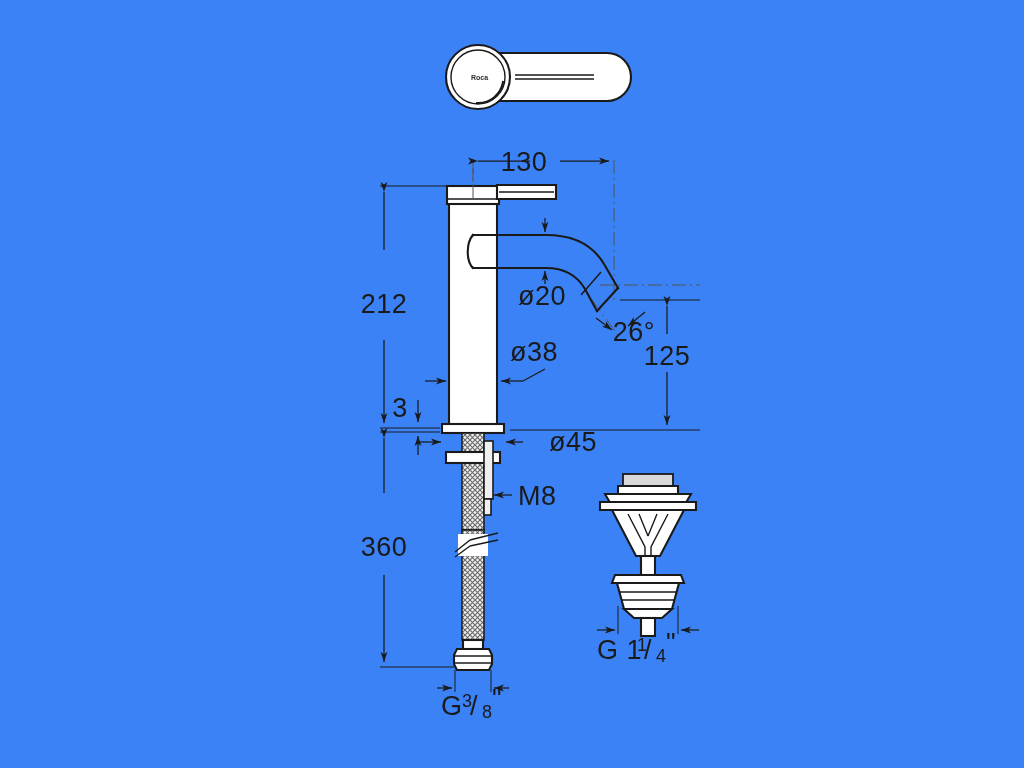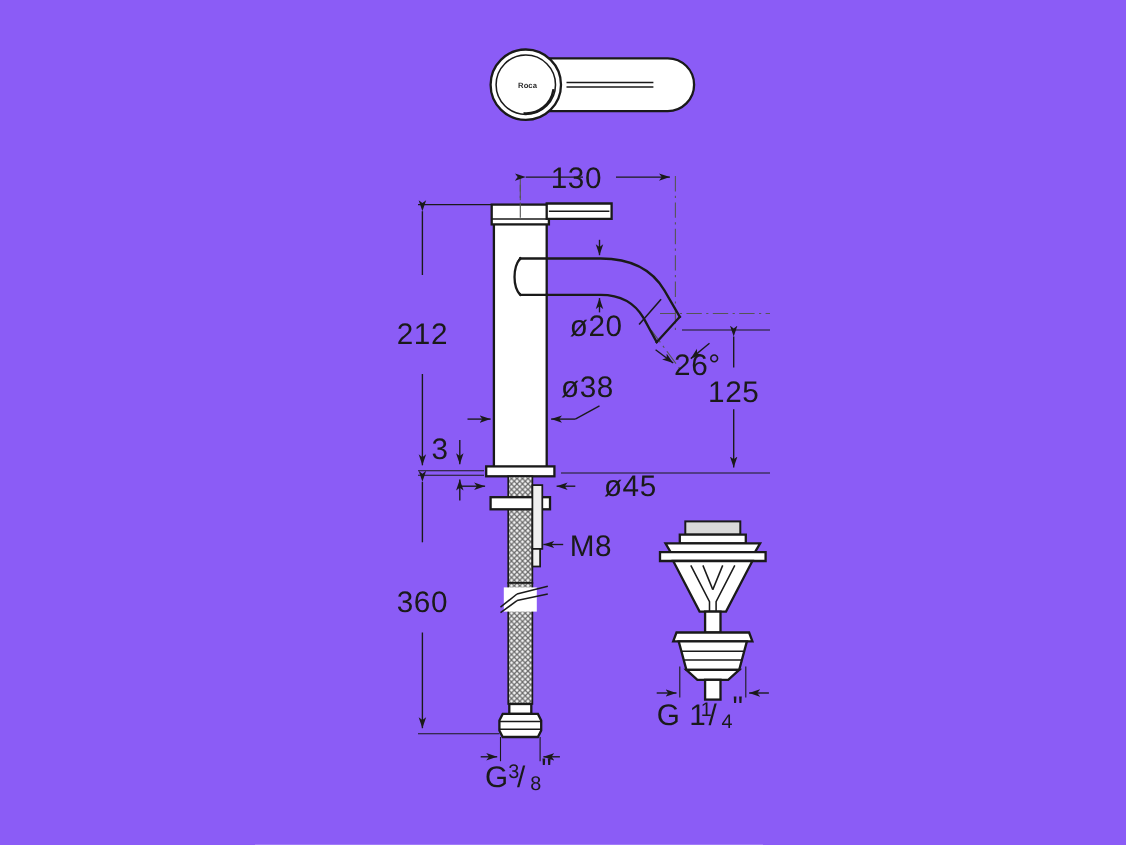--- a/index.html
+++ b/index.html
@@ -12,21 +12,21 @@
     height: 768px;
     font-family: "Liberation Sans", sans-serif;
     overflow: hidden;
     position: relative;
   }
   #sheet {
     position: absolute;
     left: 0; top: 0;
     width: 1024px;
     height: 768px;
-    background: #8b5cf6;
+    background: #3b82f6;
   }
   svg.draw {
     position: absolute;
     left: 0; top: 0;
     width: 1024px;
     height: 768px;
     display: block;
   }
   .dimtext {
     font-family: "Liberation Sans", sans-serif;

